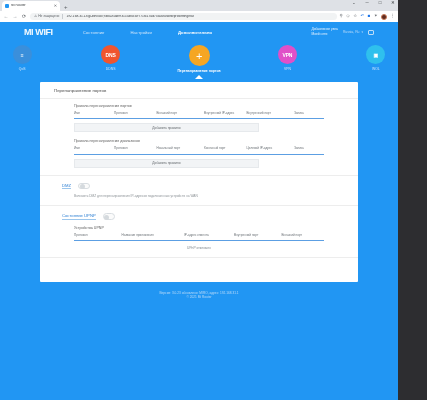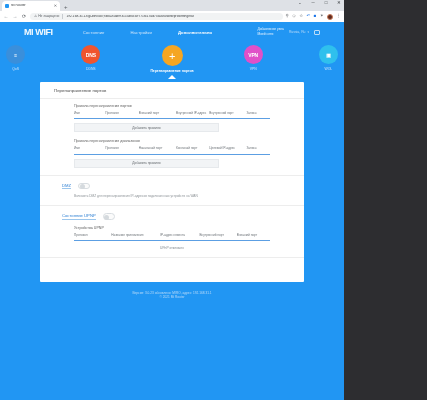--- a/index.html
+++ b/index.html
@@ -5,21 +5,21 @@
   * { box-sizing: border-box; margin: 0; padding: 0; }
   html, body { width: 427px; height: 400px; overflow: hidden; }
   body {
     font-family: "Liberation Sans", sans-serif;
     background: #2d2d30;
     font-size: 10px;
     -webkit-font-smoothing: antialiased;
   }
 
   
-  .browser { width: 344px; height: 400px; background: #dee1e6; display: flex; flex-direction: column; }
+  .browser { width: 398px; height: 400px; background: #dee1e6; display: flex; flex-direction: column; }
 
   .tabstrip { height: 11px; background: #dee1e6; display: flex; align-items: flex-end; position: relative; padding-left: 2px; }
   .tab {
     height: 10px; width: 58px; background: #fff; border-radius: 4px 4px 0 0;
     display: flex; align-items: center; gap: 2px; padding: 0 3px; position: relative;
   }
   .tab-favicon { width: 4px; height: 4px; background: #2196f3; border-radius: 1px; flex: 0 0 auto; }
   .tab-title {
     font-size: 3.4px; color: #3c4043; white-space: nowrap; overflow: hidden;
     text-overflow: ellipsis; flex: 1 1 auto; line-height: 1;

